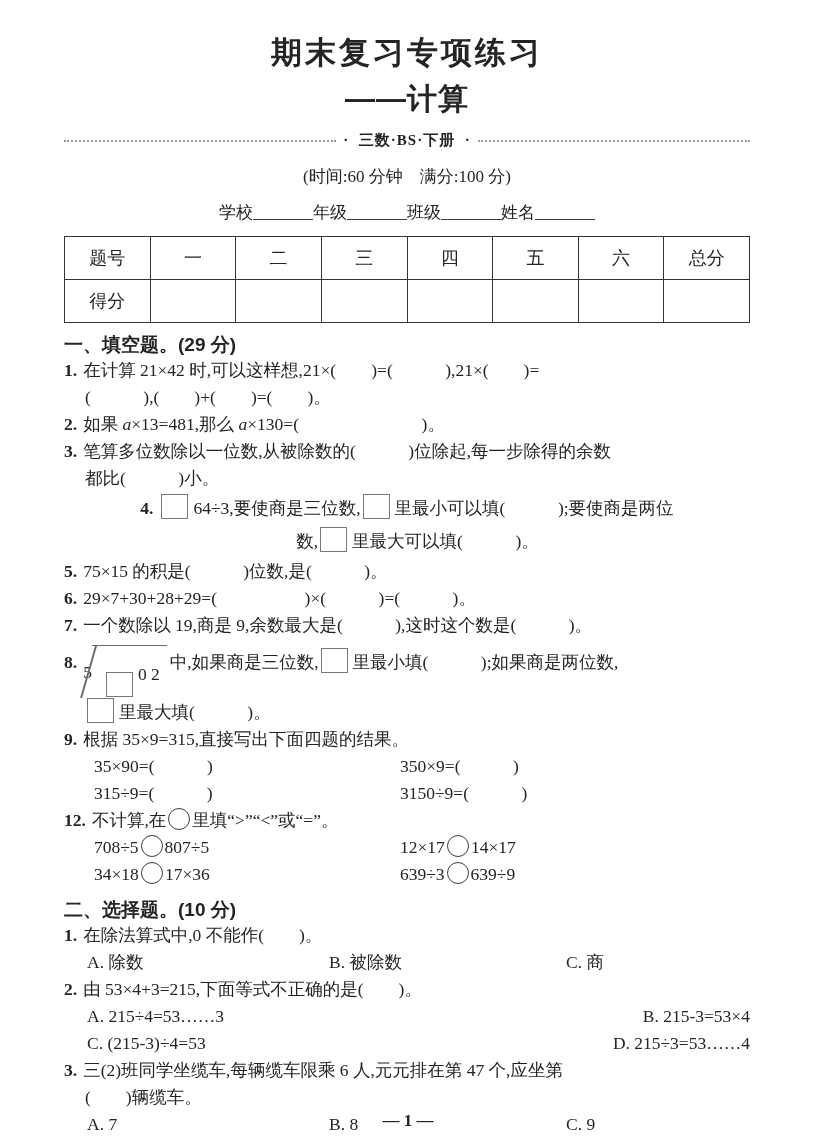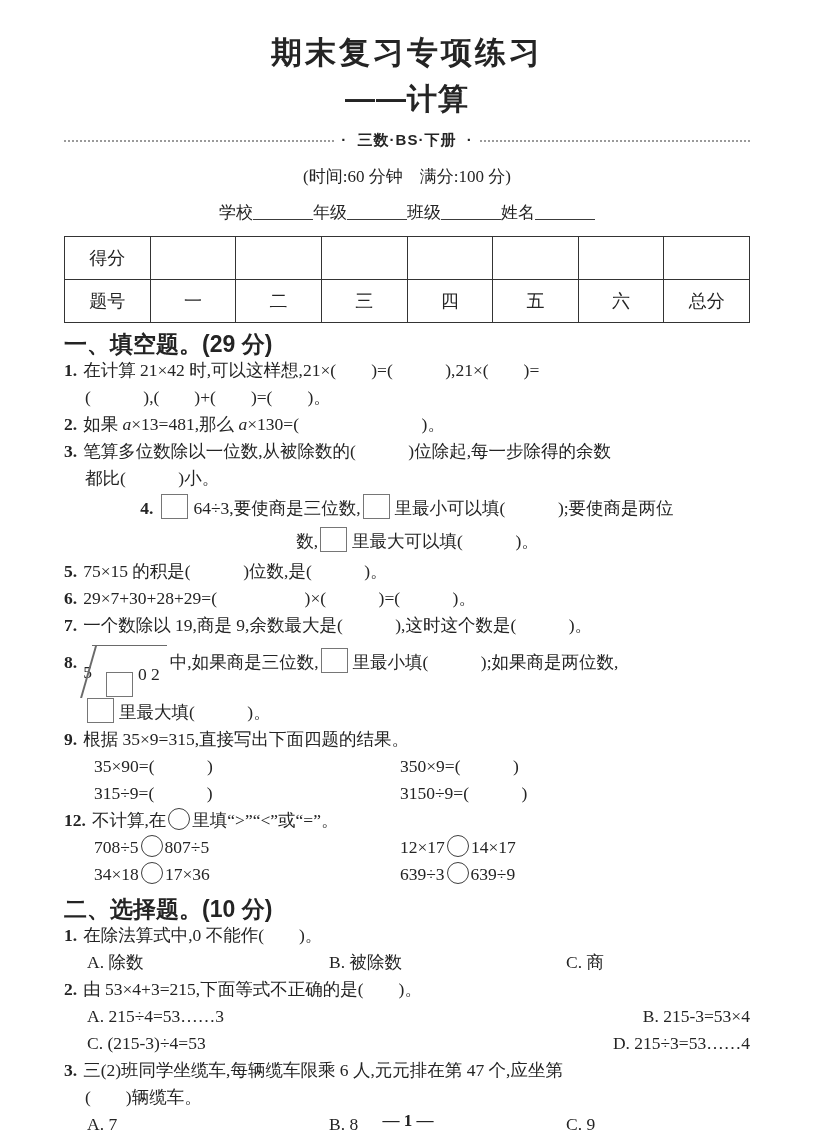--- a/index.html
+++ b/index.html
@@ -9,29 +9,29 @@
     background:#fff;color:#242424;position:relative;overflow:hidden;
     font-family:"Liberation Serif","DejaVu Serif",serif;
     font-size:17.5px;
   }
   .hei{font-family:"Liberation Sans","DejaVu Sans",sans-serif;}
   
   .title1{text-align:center;font-size:31px;font-weight:700;letter-spacing:3px;}
   .title2{text-align:center;font-size:30px;font-weight:700;margin-top:5px;letter-spacing:1px;}
   .edition-row{display:flex;align-items:center;margin-top:11px;gap:7px;}
   .rule{flex:1;border-top:2px dotted #9a9a9a;height:0;}
-  .edition{font-weight:700;font-size:15px;letter-spacing:1px;white-space:pre;}
+  .edition{font-weight:700;font-size:15px;letter-spacing:1px;white-space:pre;font-family:Liberation Serif, serif;}
   .meta{text-align:center;font-size:17px;margin-top:15px;}
   .fields{display:flex;justify-content:center;margin-top:13px;font-size:17px;}
   .blank{display:inline-block;width:60px;border-bottom:1.3px solid #3c3c3c;height:15px;vertical-align:-2px;}
   
   .score-table{width:100%;border-collapse:collapse;margin-top:12px;table-layout:fixed;font-size:18px;}
   .score-table td{border:1.4px solid #343434;height:42px;text-align:center;padding:0;}
   
-  .sec-heading{font-weight:700;font-size:23px;line-height:25px;margin-top:9px;}
+  .sec-heading{font-weight:700;font-size:19px;line-height:25px;margin-top:9px;}
   .line{line-height:27px;}
   .qnum{font-weight:700;margin-right:6px;}
   .cont{margin-left:21px;}
   .tall{line-height:33px;text-align:center;}
   .duo{display:flex;}
   .duo .c1{margin-left:30px;width:306px;}
   .trio{display:flex;}
   .trio .o1{margin-left:23px;width:242px;font-family:Liberation Serif, serif;}
   .trio .o2{width:237px;}
   .pair2{display:flex;justify-content:space-between;}
@@ -67,38 +67,38 @@
   <div class="fields">
     <span><span>学校</span><span class="blank"></span></span>
     <span><span>年级</span><span class="blank"></span></span>
     <span><span>班级</span><span class="blank"></span></span>
     <span><span>姓名</span><span class="blank"></span></span>
   </div>
 
   <table class="score-table hei">
     <tbody>
         <tr>
+      <td>题号</td>
+      <td>一</td>
+      <td>二</td>
+      <td>三</td>
+      <td>四</td>
+      <td>五</td>
+      <td>六</td>
+      <td>总分</td>
+    </tr>
+    <tr>
       <td>得分</td>
       <td></td>
       <td></td>
       <td></td>
       <td></td>
       <td></td>
       <td></td>
       <td></td>
-    </tr>
-    <tr>
-      <td>题号</td>
-      <td>一</td>
-      <td>二</td>
-      <td>三</td>
-      <td>四</td>
-      <td>五</td>
-      <td>六</td>
-      <td>总分</td>
     </tr>
   </tbody>
     </table>
 
   <div class="sec-heading hei">一、填空题。(29 分)</div>
 
   <div class="line"><b class="qnum">1.</b><span>在计算 21×42 时,可以这样想,21×(　　)=(　　　),21×(　　)=</span></div>
   <div class="line cont"><span>(　　　),(　　)+(　　)=(　　)。</span></div>
 
   <div class="line"><b class="qnum">2.</b><span>如果 </span><i>a</i><span>×13=481,那么 </span><i>a</i><span>×130=(　　　　　　　)。</span></div>

